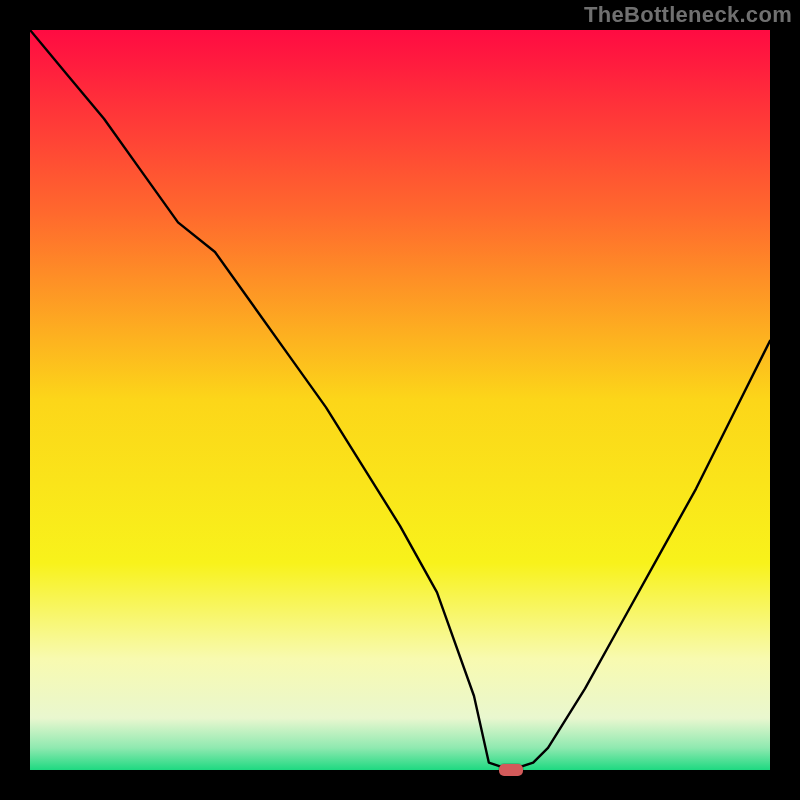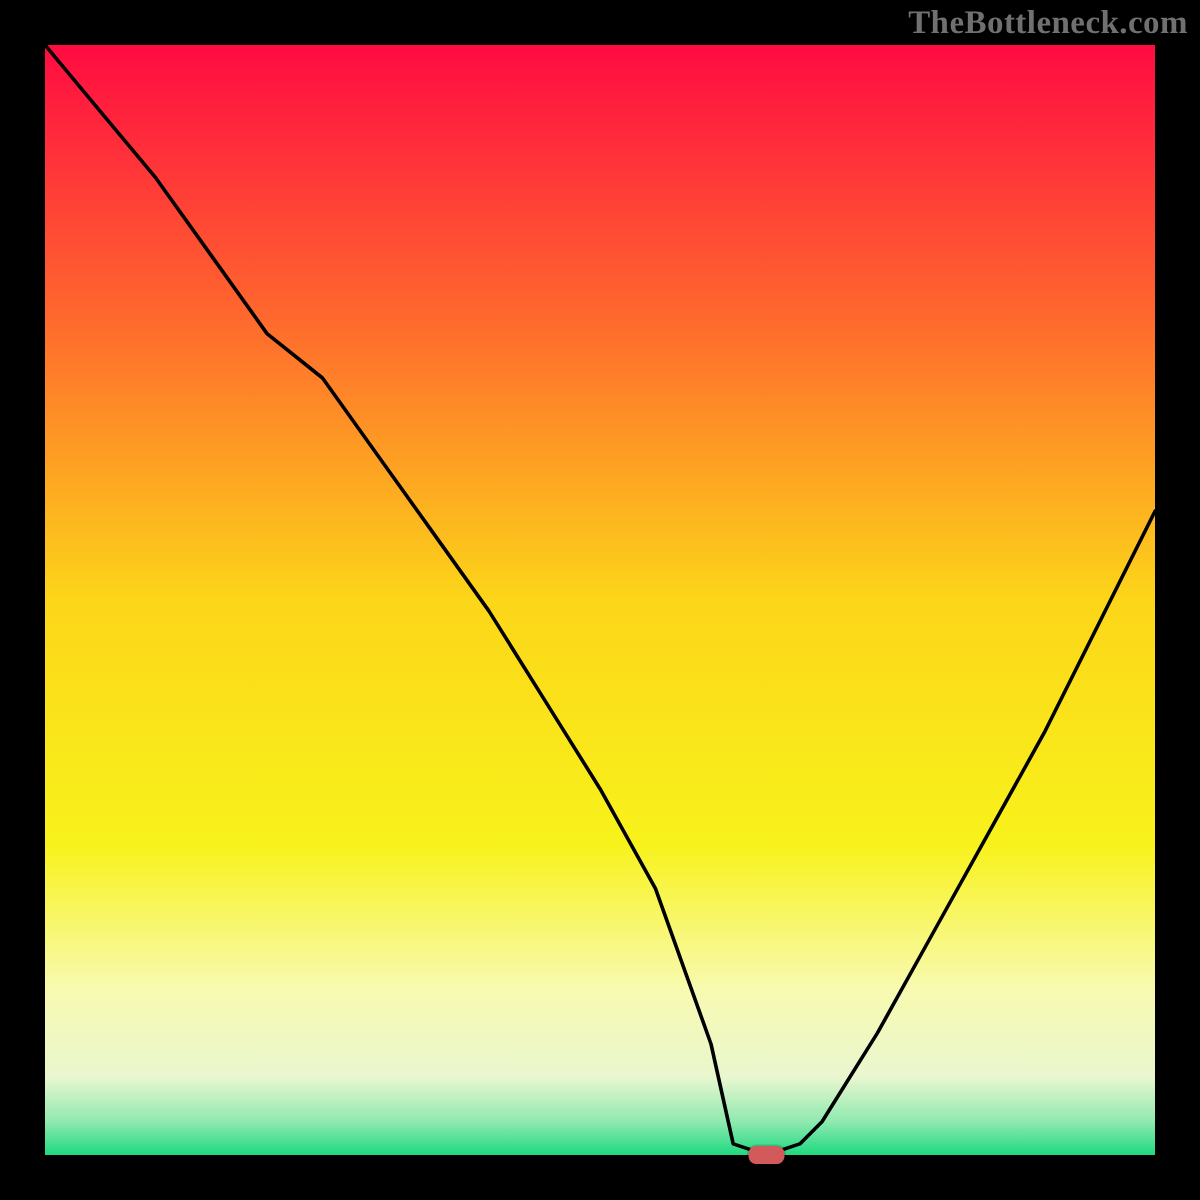--- a/index.html
+++ b/index.html
@@ -9,21 +9,20 @@
     height: 800px;
     background: #000;
     overflow: hidden;
     font-family: Arial, Helvetica, sans-serif;
   }
   .outer {
     position: relative;
     width: 800px;
     height: 561px;
     background: #000;
-    font-family: Liberation Serif, serif;
   }
   .watermark {
     position: absolute;
     top: 2px;
     right: 8px;
     color: #707070;
     font-size: 22px;
     font-weight: 600;
     letter-spacing: 0.3px;
     z-index: 10;

